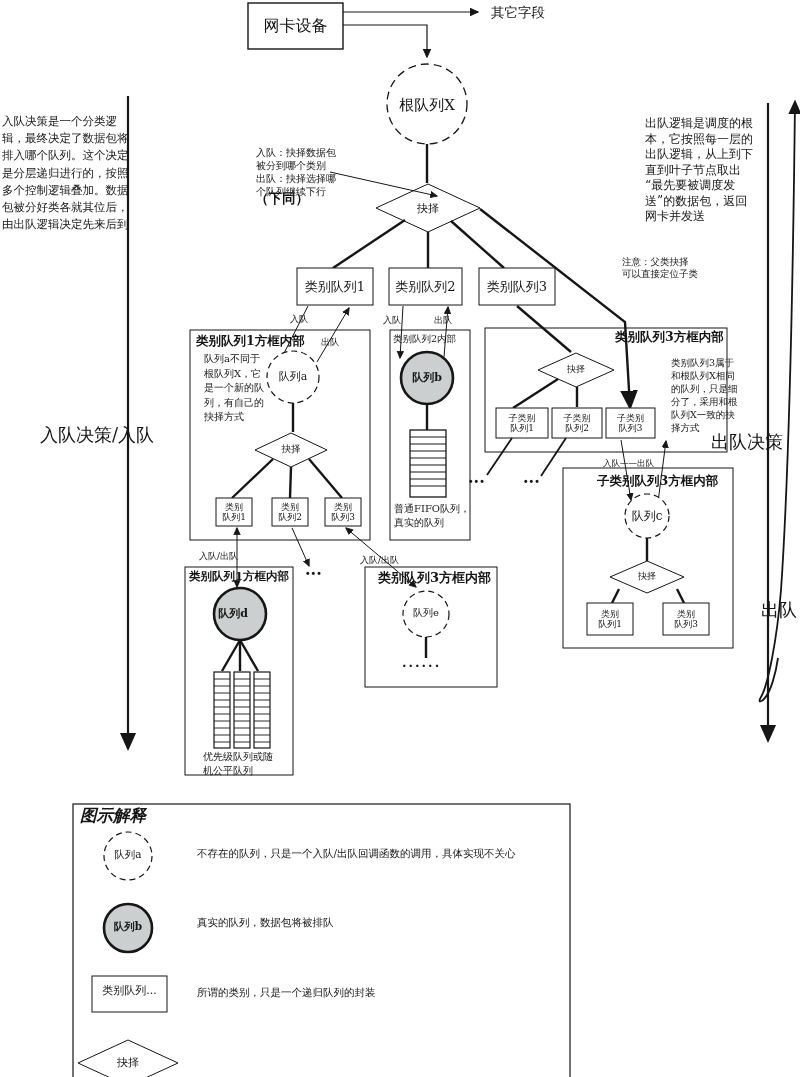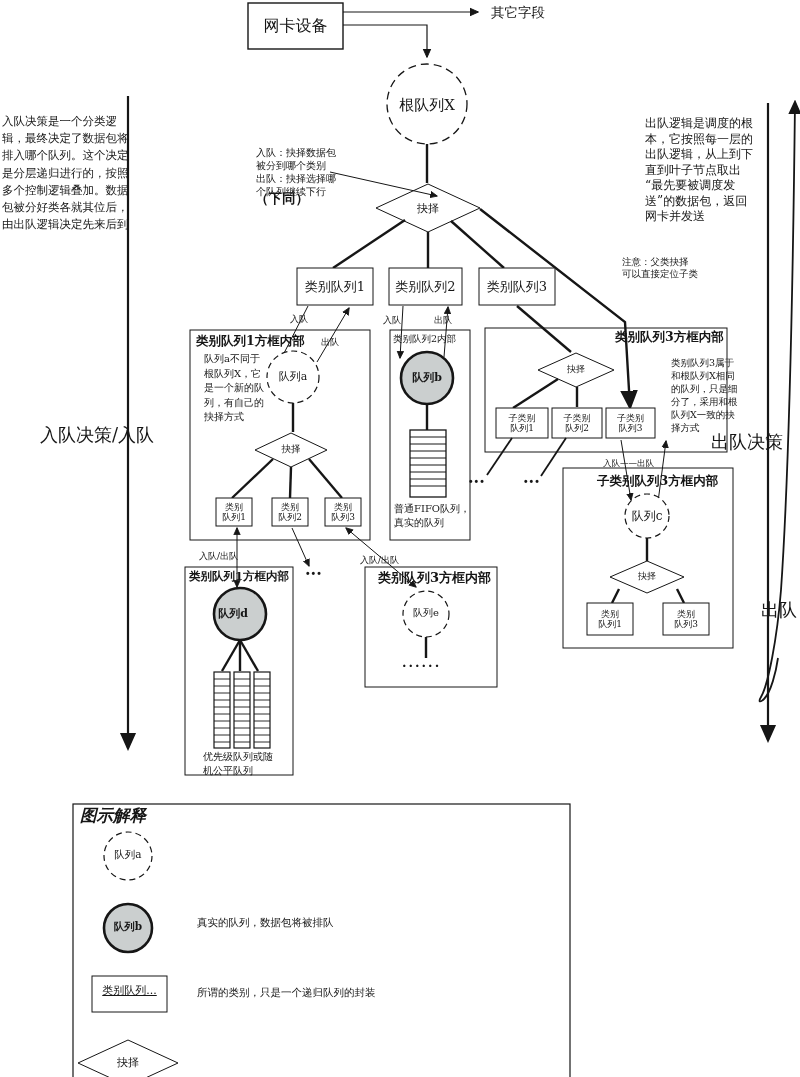--- a/index.html
+++ b/index.html
@@ -205,19 +205,20 @@
 <div class="t c b" style="left:215px;top:606px;width:36px;font-size:11px;">队列d</div>
 <div class="t" style="left:203px;top:750px;font-size:10px;line-height:14px;">优先级队列或随
 机公平队列</div>
 
 <div class="t b" style="left:378px;top:569px;font-size:13px;">类别队列3方框内部</div>
 <div class="t c" style="left:401px;top:606px;width:50px;font-size:10px;">队列e</div>
 <div class="t b" style="left:402px;top:658px;font-size:13px;letter-spacing:2px;">······</div>
 
 <div class="t" style="left:80px;top:805px;font-size:16.5px;font-weight:700;font-style:italic;">图示解释</div>
 <div class="t c" style="left:103px;top:848px;width:50px;font-size:10.5px;">队列a</div>
+<div class="t" style="left:197px;top:847px;font-size:10.5px;">不存在的队列，只是一个入队/出队回调函数的调用，具体实现不关心</div>
 <div class="t c b" style="left:103px;top:920px;width:50px;font-size:10.5px;">队列b</div>
 <div class="t" style="left:197px;top:916px;font-size:10.5px;">真实的队列，数据包将被排队</div>
-<div class="t c" style="left:92px;top:976px;width:75px;height:28px;font-size:11px;text-decoration:underline;">类别队列...</div>
+<div class="t c" style="left:92px;top:976px;width:75px;height:28px;font-size:11px;">类别队列...</div>
 <div class="t" style="left:197px;top:986px;font-size:10.5px;">所谓的类别，只是一个递归队列的封装</div>
 <div class="t c" style="left:103px;top:1055px;width:50px;font-size:11px;">抉择</div>
 
 </div>
 
 </body></html>

